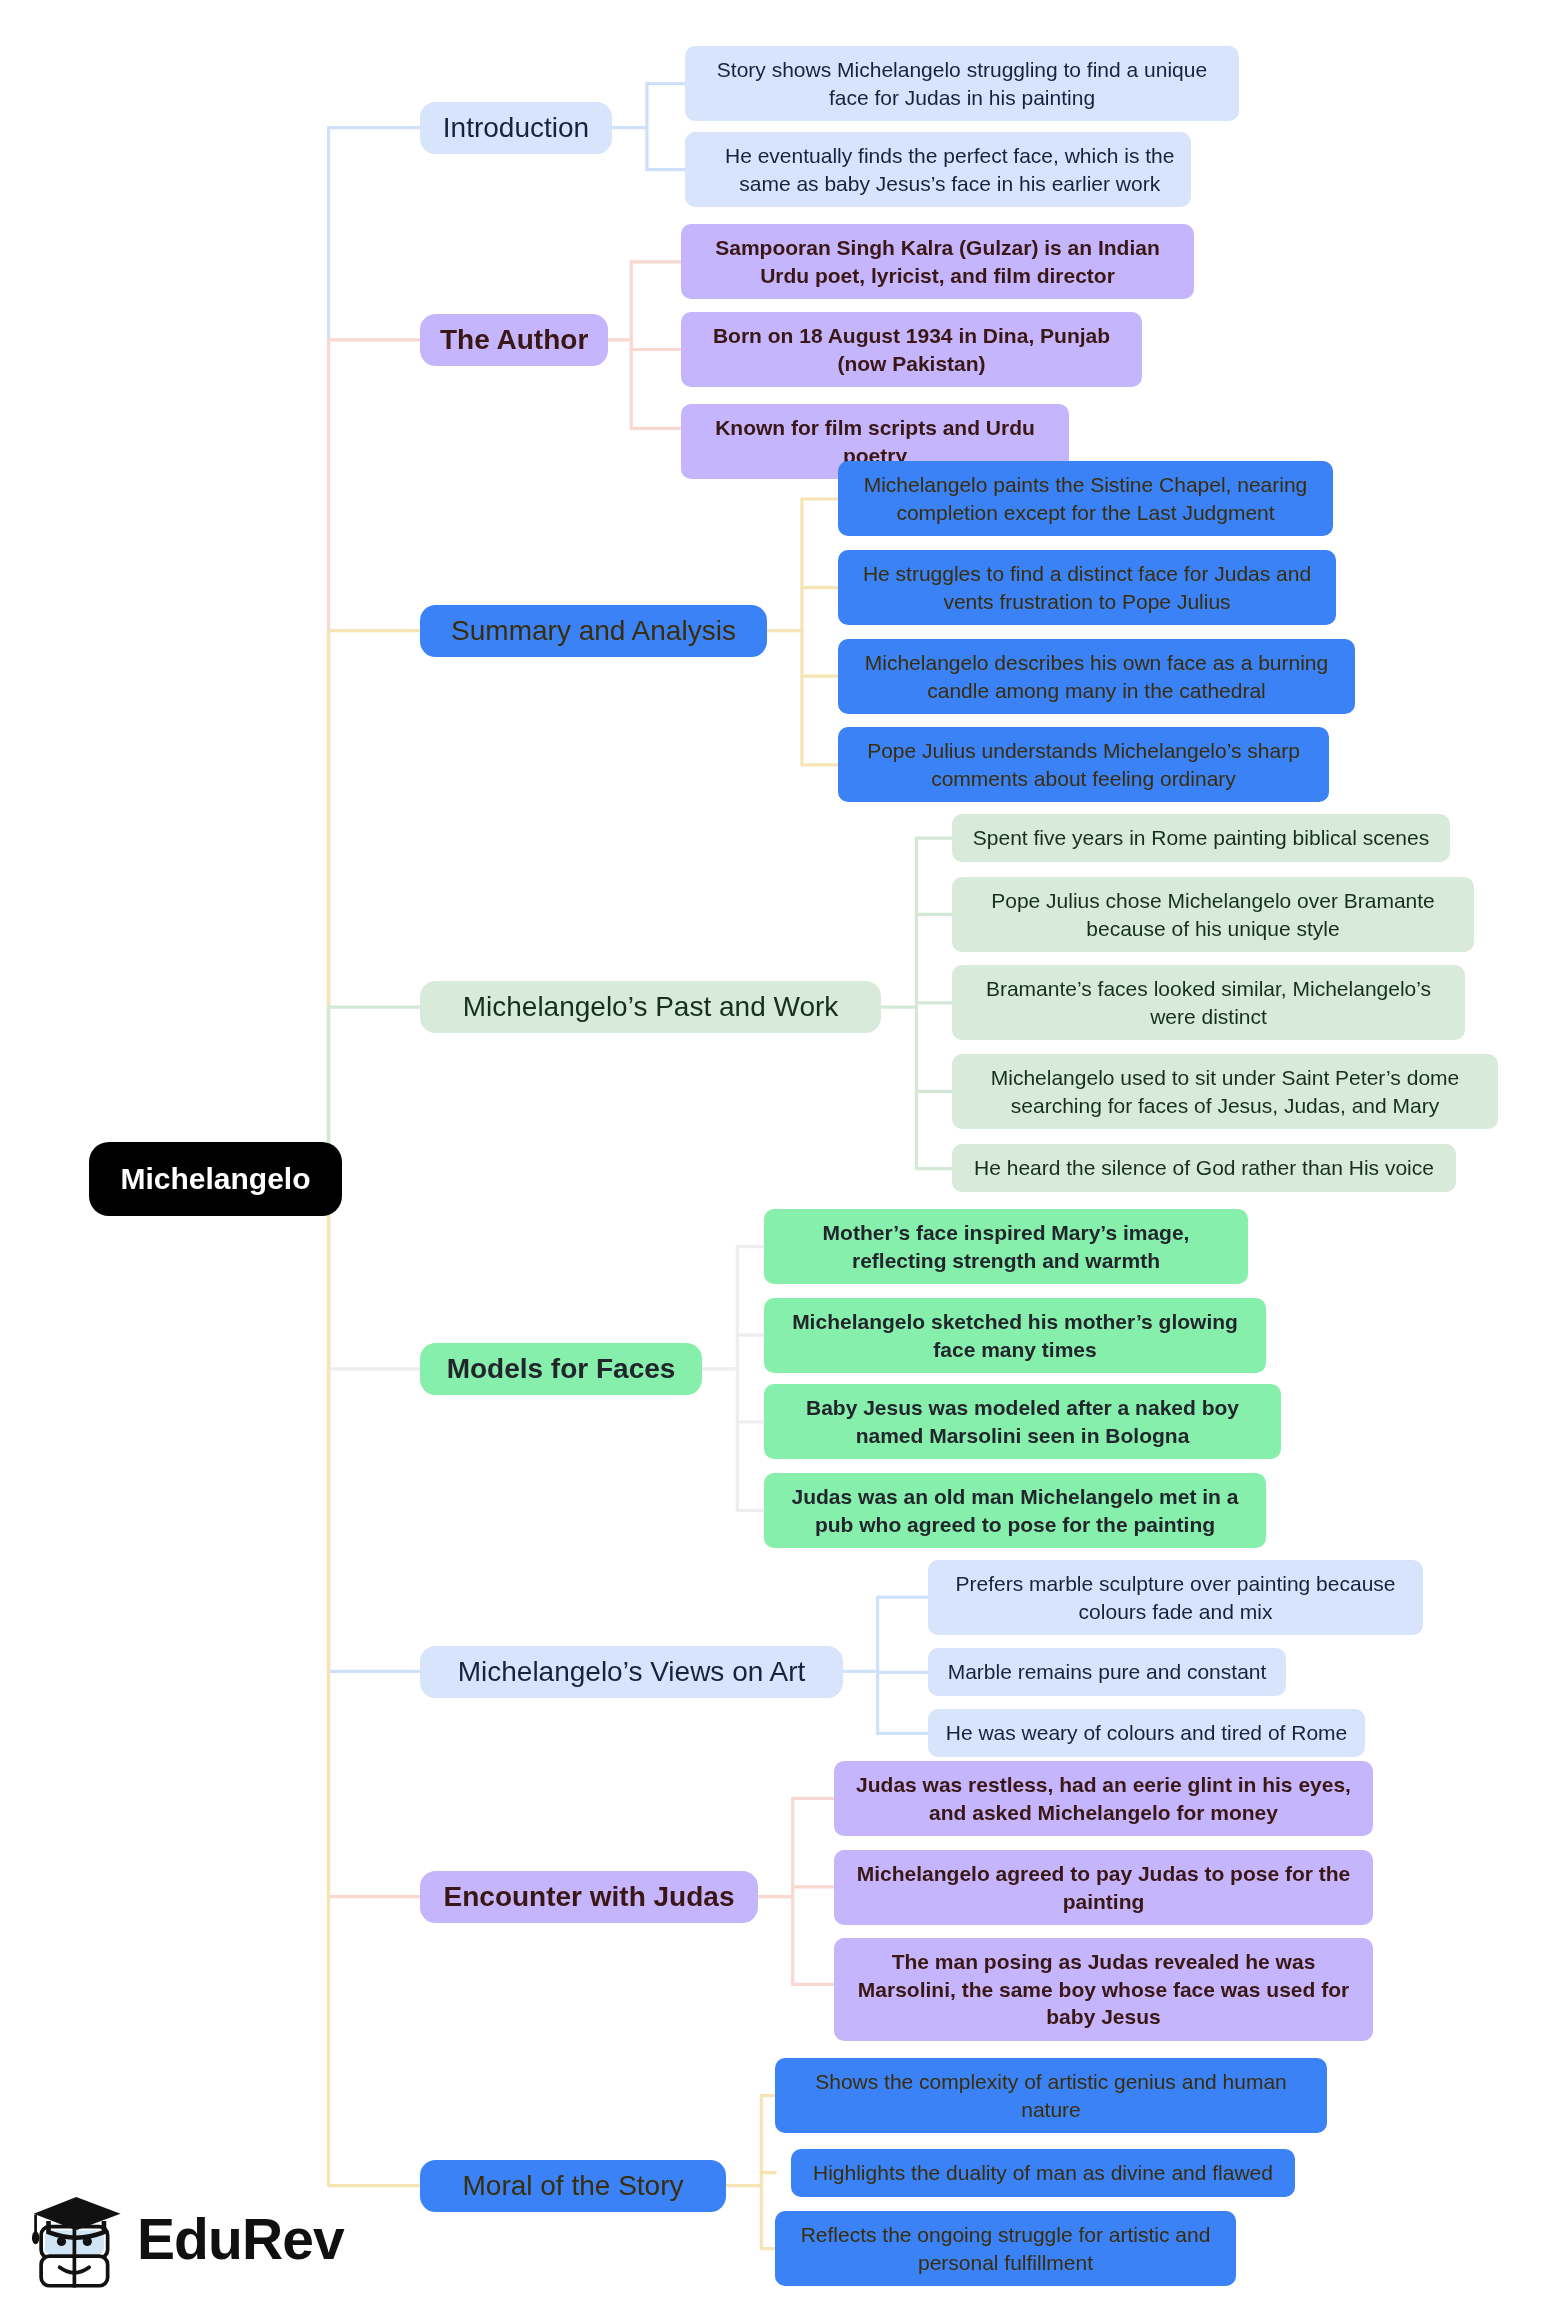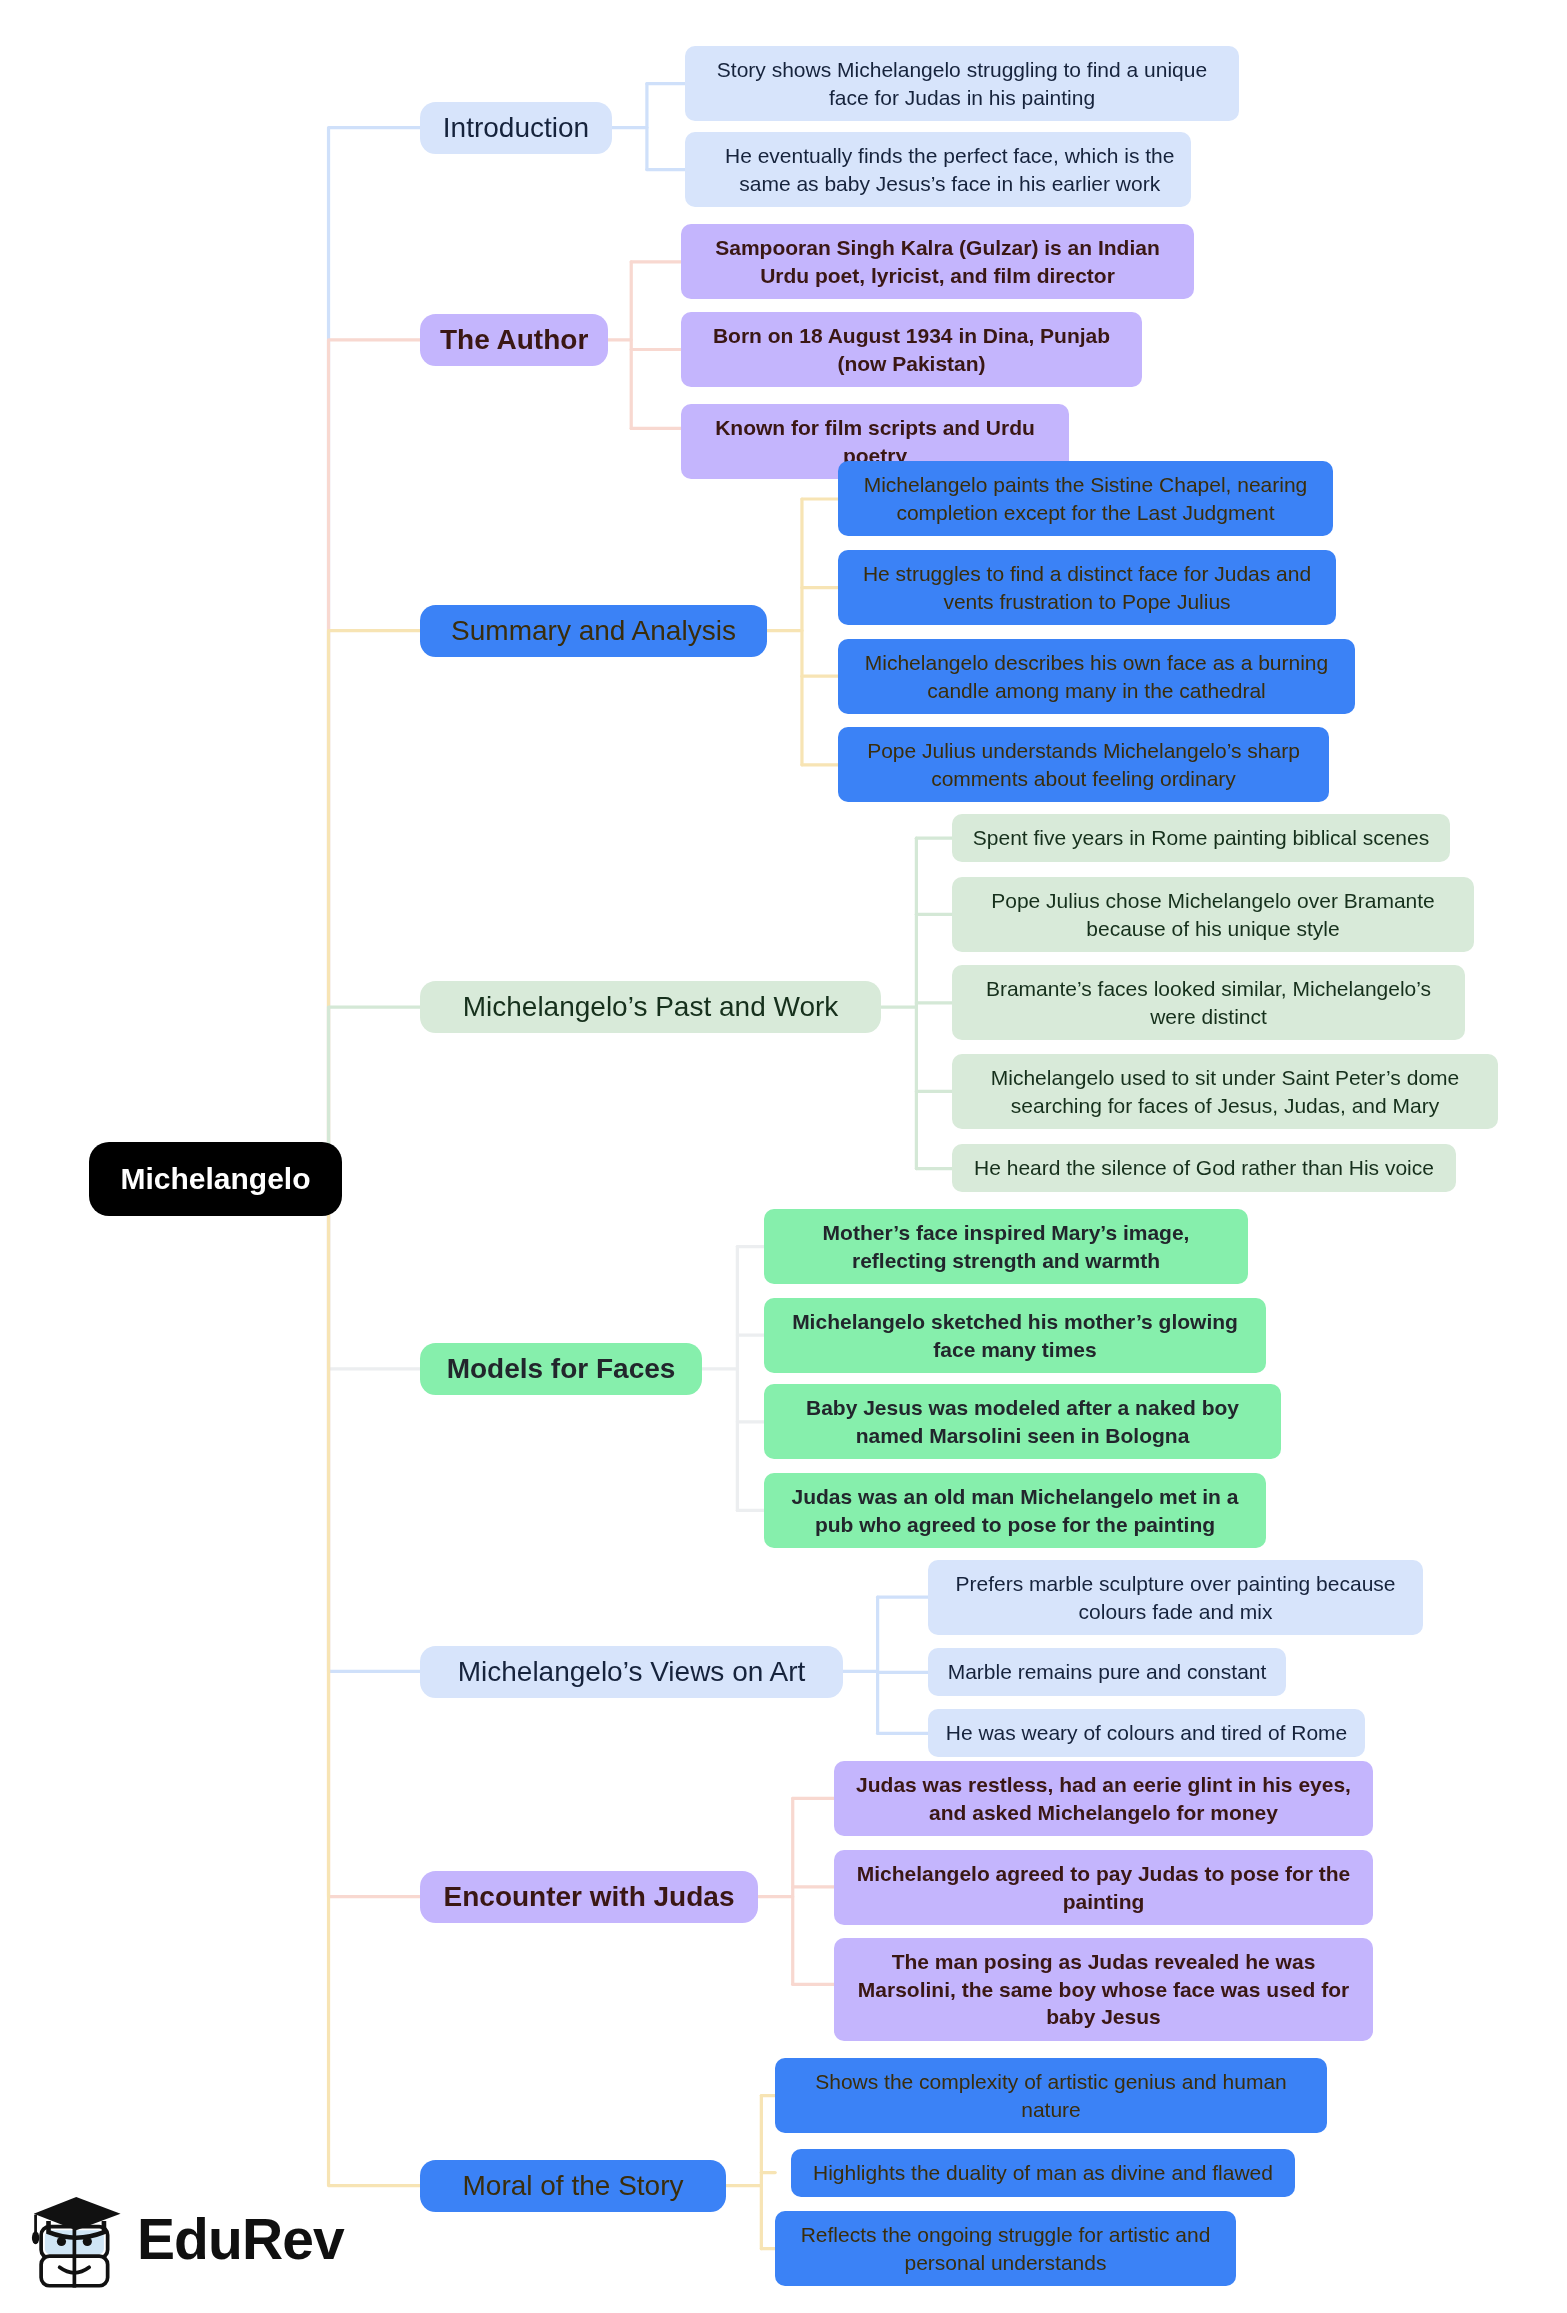--- a/index.html
+++ b/index.html
@@ -143,21 +143,21 @@
       <div class="node leaf c-blue" style="left: 928px; top: 1560px; width: 495px; min-height: 65px;">Prefers marble sculpture over painting because colours fade and mix</div>
       <div class="node leaf c-blue" style="left: 928px; top: 1648px; width: 358px; min-height: 39px;">Marble remains pure and constant</div>
       <div class="node leaf c-blue" style="left: 928px; top: 1709px; width: 437px; min-height: 39px;">He was weary of colours and tired of Rome</div>
       <div class="node branch c-pink" style="left: 420px; top: 1871px; min-width: 338px; height: 52px;">Encounter with Judas</div>
       <div class="node leaf c-pink" style="left: 834px; top: 1761px; width: 539px; min-height: 65px;">Judas was restless, had an eerie glint in his eyes, and asked Michelangelo for money</div>
       <div class="node leaf c-pink" style="left: 834px; top: 1850px; width: 539px; min-height: 65px;">Michelangelo agreed to pay Judas to pose for the painting</div>
       <div class="node leaf c-pink" style="left: 834px; top: 1938px; width: 539px; min-height: 92px;">The man posing as Judas revealed he was Marsolini, the same boy whose face was used for baby Jesus</div>
       <div class="node branch c-cream" style="left: 420px; top: 2160px; min-width: 306px; height: 52px;">Moral of the Story</div>
       <div class="node leaf c-cream" style="left: 775px; top: 2058px; width: 552px; min-height: 65px;">Shows the complexity of artistic genius and human nature</div>
       <div class="node leaf c-cream" style="left: 775px; top: 2149px; width: 504px; min-height: 39px; margin-left: 16px;">Highlights the duality of man as divine and flawed</div>
-      <div class="node leaf c-cream" style="left: 775px; top: 2211px; width: 461px; min-height: 65px;">Reflects the ongoing struggle for artistic and personal understands</div>
+      <div class="node leaf c-cream" style="left: 775px; top: 2211px; width: 461px; min-height: 65px;">Reflects the ongoing struggle for artistic and personal fulfillment</div>
     </div>
 
   <div class="logo">
     <svg width="102" height="109" viewBox="0 0 110 118">
 
       <rect x="14" y="44" width="72" height="34" rx="9" fill="#ffffff" stroke="#111" stroke-width="4"></rect>
       <rect x="18" y="48" width="64" height="26" rx="6" fill="#cfe5f5"></rect>
       <rect x="14" y="76" width="72" height="32" rx="9" fill="#ffffff" stroke="#111" stroke-width="4"></rect>
       <line x1="50" y1="42" x2="50" y2="110" stroke="#111" stroke-width="4"></line>
 

